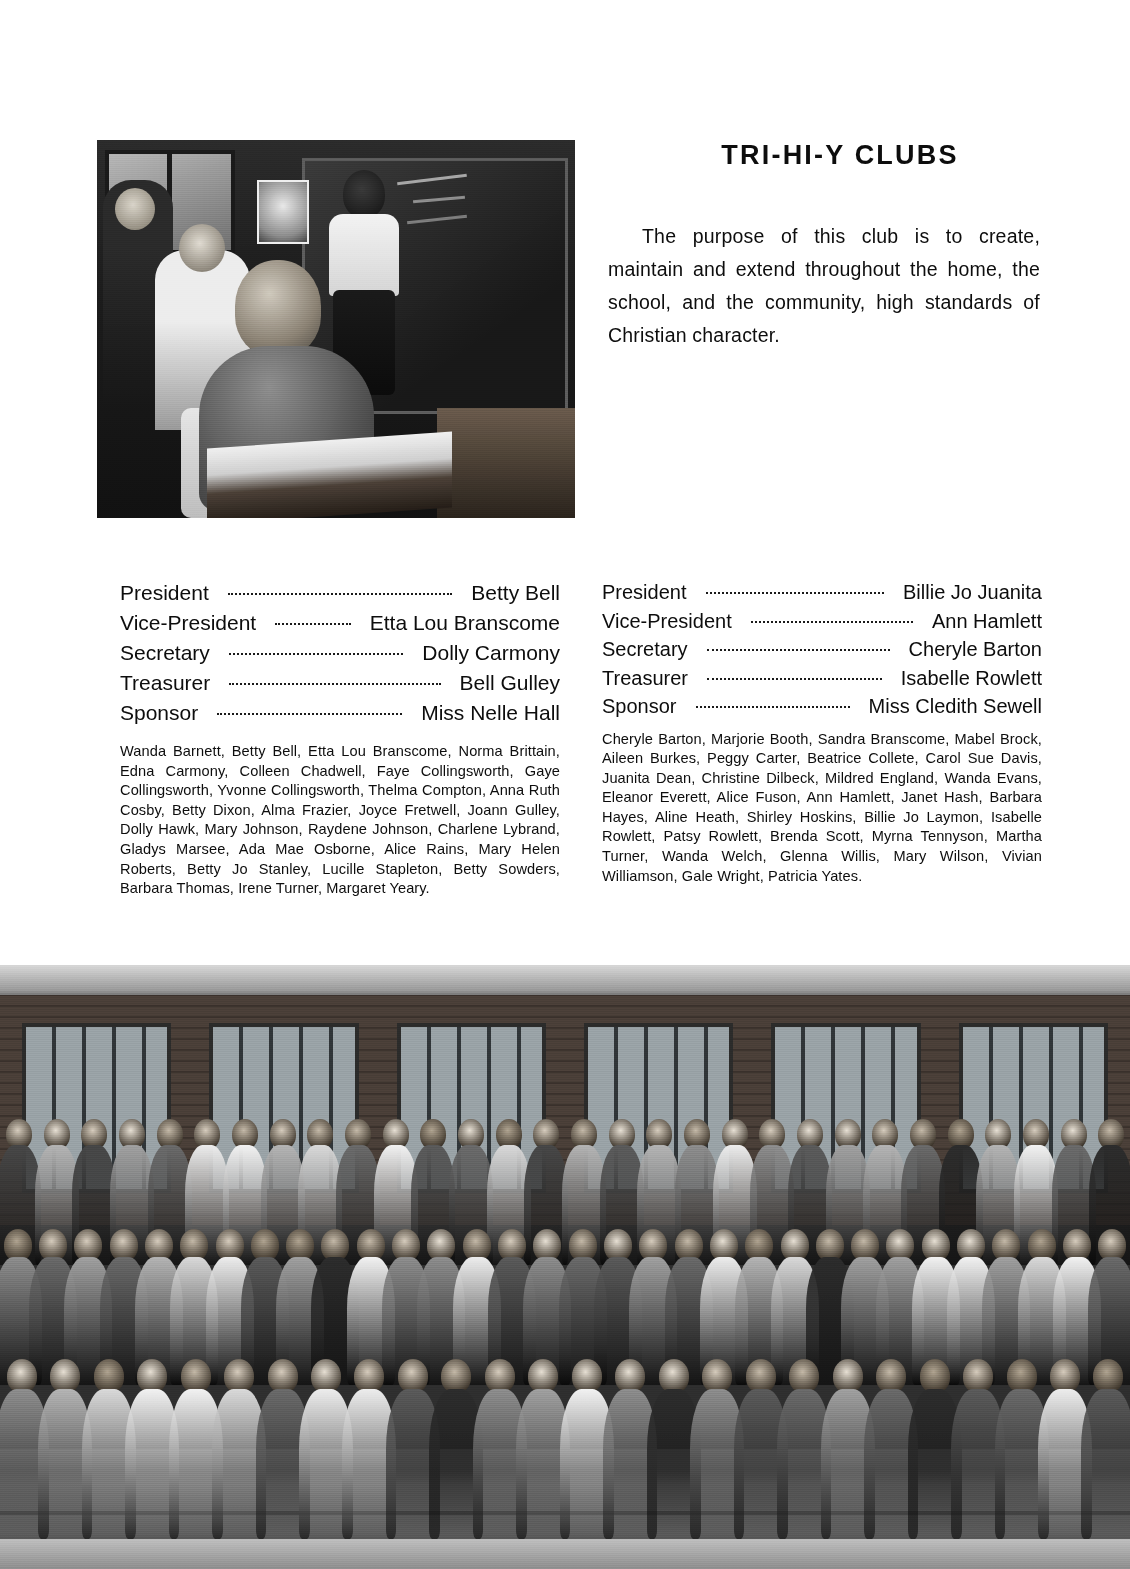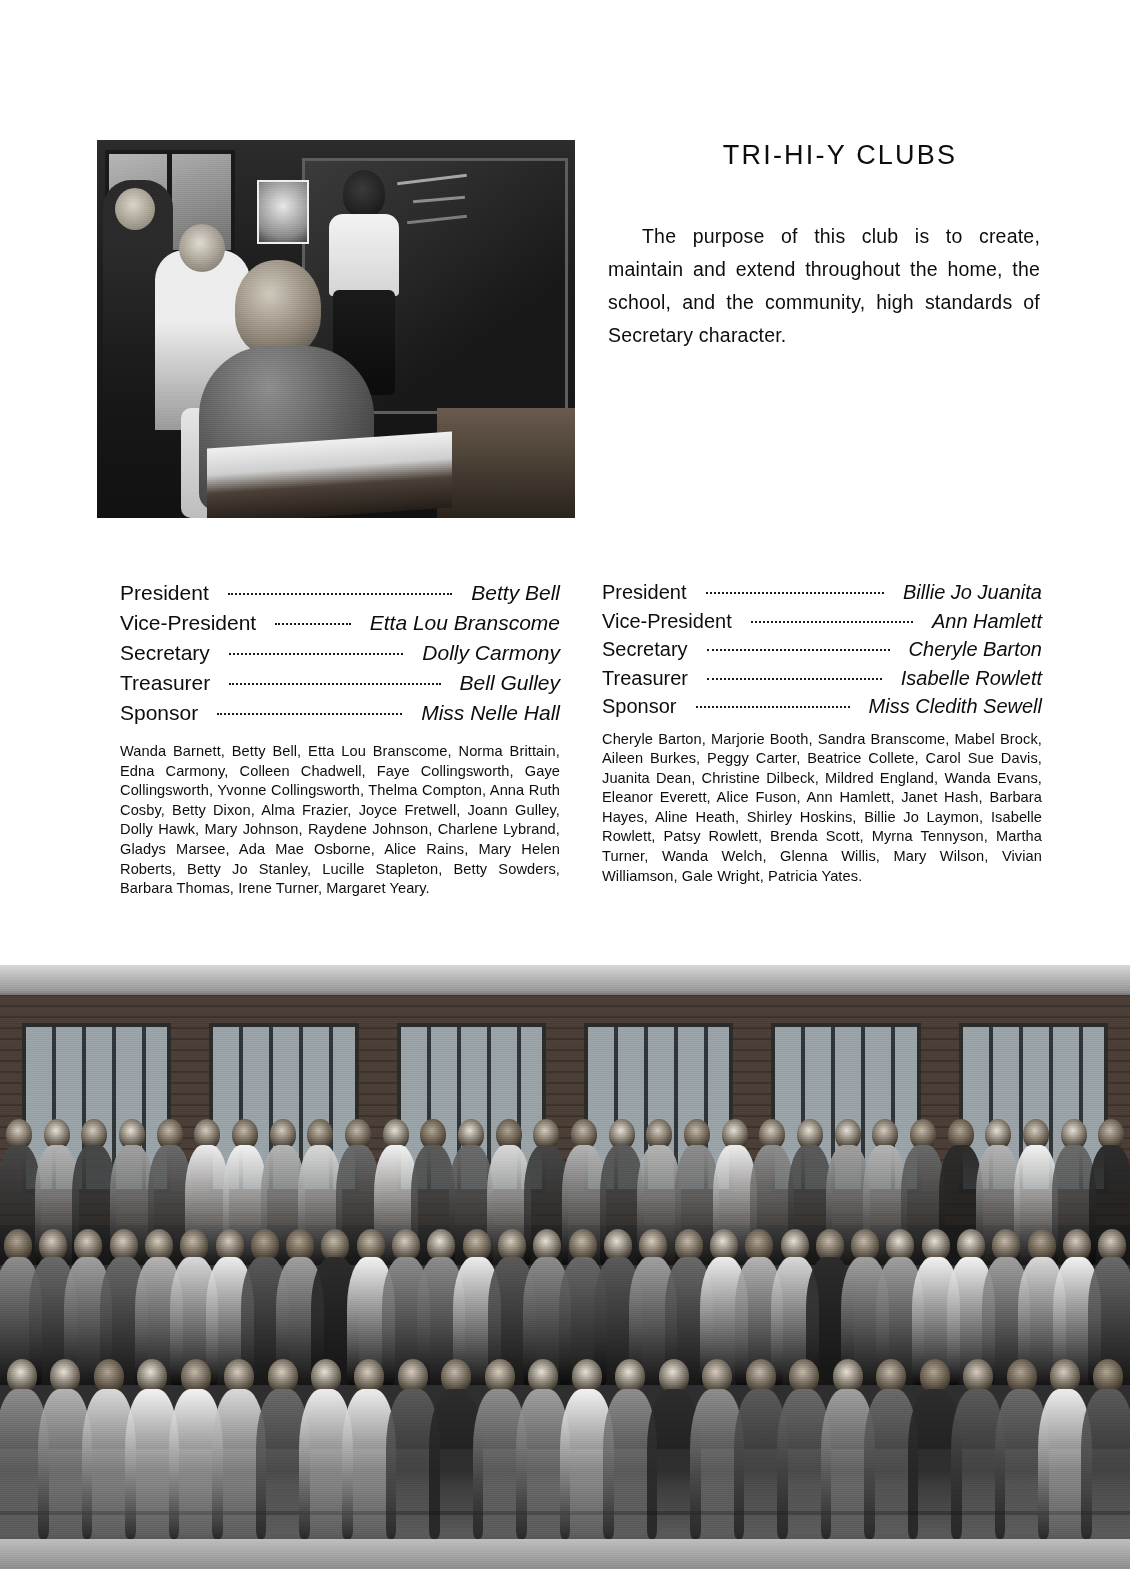--- a/index.html
+++ b/index.html
@@ -150,21 +150,21 @@
   }
 
   
   .headline {
     position: absolute;
     left: 610px;
     top: 140px;
     width: 460px;
     text-align: center;
     font-size: 27px;
-    font-weight: normal;
+    font-weight: bold;
     letter-spacing: 2.2px;
   }
   .intro {
     position: absolute;
     left: 608px;
     top: 200px;
     width: 432px;
     font-size: 19.5px;
     line-height: 33px;
     text-align: justify;
@@ -200,21 +200,21 @@
 
   .officer .role { flex: 0 0 auto; }
   .officer .dots {
     flex: 1 1 auto;
     margin: 0 7px;
     border-bottom: 2px dotted #1a1a1a;
     position: relative;
     top: -5px;
     min-width: 16px;
   }
-  .officer .name { flex: 0 0 auto; font-style: italic; }
+  .officer .name { flex: 0 0 auto; }
 
   .roster {
     margin-top: 14px;
     font-size: 14.6px;
     line-height: 19.6px;
     text-align: justify;
     letter-spacing: .1px;
   }
   .club.right .roster { margin-top: 9px; }
 
@@ -316,21 +316,21 @@
   <div class="cp-layer cp-seated-girl">
     <div class="head"></div>
     <div class="body"></div>
   </div>
   <div class="cp-layer cp-desk"></div>
   <div class="cp-layer cp-grain"></div>
 </div>
 
 <div class="headline">TRI-HI-Y CLUBS</div>
 
-<p class="intro"><span class="indent"></span><span>The purpose of this club is to create, maintain and extend throughout the home, the school, and the community, high standards of Secretary character.</span></p>
+<p class="intro"><span class="indent"></span><span>The purpose of this club is to create, maintain and extend throughout the home, the school, and the community, high standards of Christian character.</span></p>
 
 <div class="club left">
 
   <div class="officer">
     <span class="role">President</span>
     <span class="dots"></span>
     <span class="name">Betty Bell</span>
   </div>
   <div class="officer">
     <span class="role">Vice-President</span>

